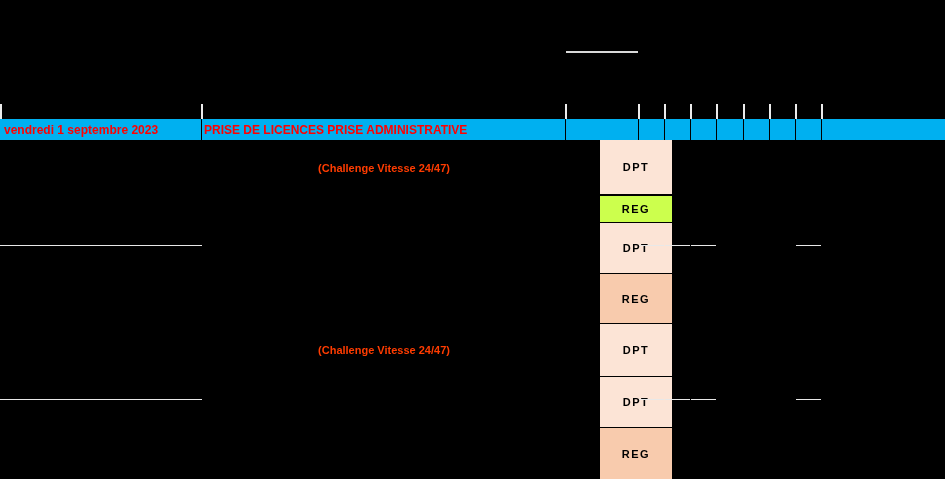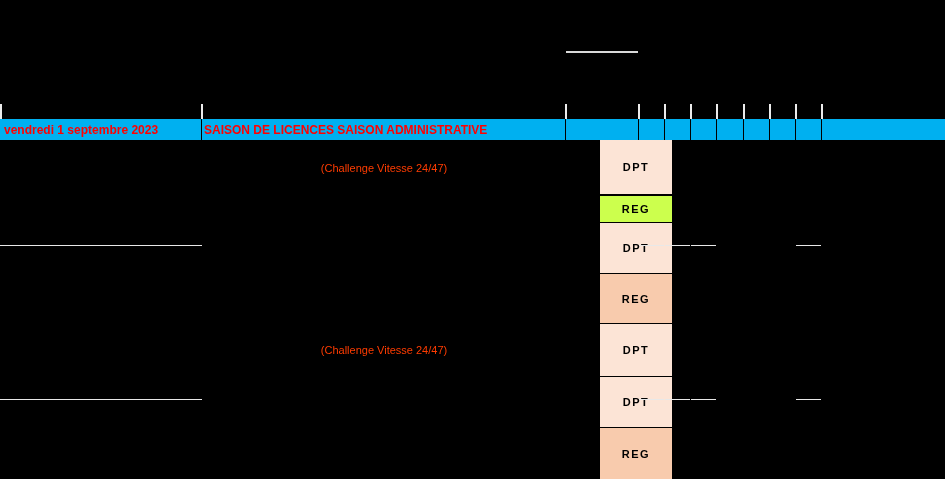--- a/index.html
+++ b/index.html
@@ -42,21 +42,21 @@
   .cat.p1{top:140px;height:54px;}
   .cat.p2{top:196px;height:26px;}
   .cat.p3{top:223px;height:50px;}
   .cat.p4{top:274px;height:49px;}
   .cat.p5{top:324px;height:52px;}
   .cat.p6{top:377px;height:50px;}
   .cat.p7{top:428px;height:51px;}
   
   .annot{
     position:absolute;left:202px;width:364px;text-align:center;
-    color:#FF3C00;font-weight:normal;font-size:11px;white-space:nowrap;
+    color:#FF3C00;font-weight:bold;font-size:11px;white-space:nowrap;
   }
   .annot.a1{top:162px;}
   .annot.a2{top:344px;}
   
   .gl{position:absolute;height:1px;background:#E8E8E8;}
   .gl.r1{top:245px}.gl.r2{top:399px}
   .gl.left{left:0;width:202px;}
   .gl.s1{left:639px;width:25px;}
   .gl.s2{left:665px;width:25px;}
   .gl.s3{left:691px;width:25px;}
@@ -79,21 +79,21 @@
   <div class="tick t7"></div>
   <div class="tick t8"></div>
   <div class="tick t9"></div>
   <div class="tick t10"></div>
 
   <div class="header-row">
     <div class="hcell date">
       <span>vendredi 1 septembre 2023</span>
     </div>
     <div class="hcell title">
-      <span>SAISON DE LICENCES SAISON ADMINISTRATIVE</span>
+      <span>PRISE DE LICENCES PRISE ADMINISTRATIVE</span>
     </div>
     <div class="hcell c2"></div>
     <div class="hcell c3"></div>
     <div class="hcell c4"></div>
     <div class="hcell c5"></div>
     <div class="hcell c6"></div>
     <div class="hcell c7"></div>
     <div class="hcell c8"></div>
     <div class="hcell c9"></div>
     <div class="hcell last"></div>

